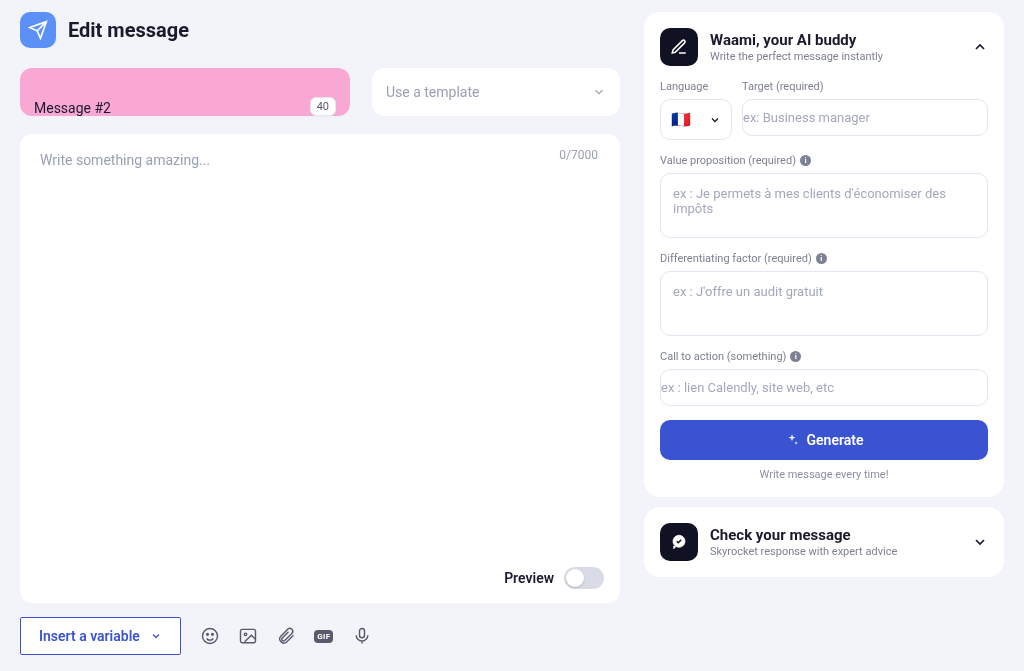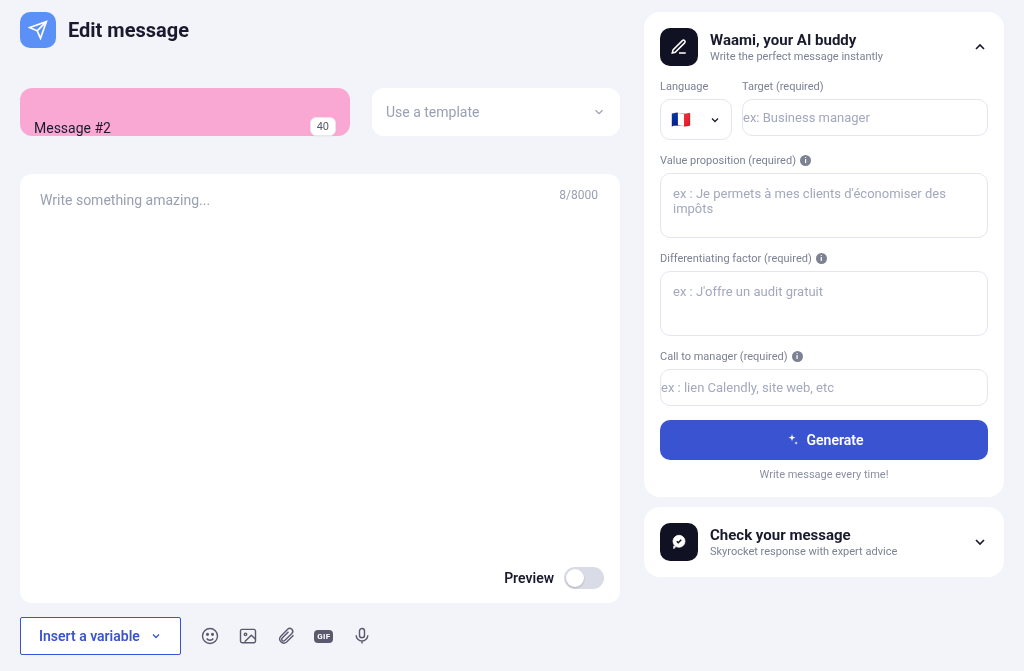--- a/index.html
+++ b/index.html
@@ -1,19 +1,19 @@
 <!DOCTYPE html>
 <html><head>
 <meta charset="utf-8">
 <style>
   * { box-sizing: border-box; margin: 0; padding: 0; font-family: -apple-system, BlinkMacSystemFont, "Segoe UI", Roboto, sans-serif; }
   body { background: #f2f4fa; width: 1024px; height: 671px; overflow: hidden; color: #1a1a2e; }
   .app { display: flex; flex-direction: column; height: 100%; padding: 12px 20px 16px 20px; }
   .top { display: flex; gap: 24px; flex: 1; min-height: 0; }
-  .left { flex: 1; display: flex; flex-direction: column; min-width: 0; gap: 20px; }
+  .left { flex: 1; display: flex; flex-direction: column; min-width: 0; }
   .right { width: 360px; display: flex; flex-direction: column; gap: 10px; }
   .header { display: flex; align-items: center; gap: 12px; margin-bottom: 20px; }
   .header-icon { width: 36px; height: 36px; background: #5b90f7; border-radius: 10px; display: flex; align-items: center; justify-content: center; }
   .header-icon svg { width: 20px; height: 20px; stroke: #fff; fill: none; stroke-width: 2; }
   .header h1 { font-size: 20px; font-weight: 700; color: #1a1a2e; }
   .row-inputs { display: flex; gap: 22px; margin-bottom: 18px; }
   .msg-name { flex: 0 0 55%; background: #f9a8d4; border-radius: 12px; height: 48px; display: flex; align-items: flex-end; padding: 0 14px; position: relative; }
   .msg-name input { border: none; outline: none; flex: 1; font-size: 14px; color: #1a1a2e; background: transparent; }
   .msg-name .count { background: #fff; border: 1px solid #e5e7f0; border-radius: 6px; font-size: 11px; color: #5a5a6e; padding: 2px 6px; box-shadow: 0 1px 2px rgba(0,0,0,0.04);}
   .template { flex: 1; background: #fff; border-radius: 12px; height: 48px; display: flex; align-items: center; padding: 0 14px; color: #9aa0b4; font-size: 14px; justify-content: space-between; cursor: pointer; }
@@ -90,21 +90,21 @@
         </div>
         <div class="template">
           <span>Use a template</span>
           <svg viewBox="0 0 24 24" fill="none">
               <path d="M6 9l6 6 6-6" stroke-width="2"></path>
             </svg>
         </div>
       </div>
 
       <div class="editor">
-        <span class="char-count">8/8000</span>
+        <span class="char-count">0/7000</span>
         <textarea placeholder="Write something amazing..." style=""></textarea>
       </div>
 
       <div class="preview">
         <span class="preview-label">Preview</span>
         <div class="toggle">
             <div class="knob"></div>
           </div>
       </div>
     </div>
@@ -162,21 +162,21 @@
             <span>Differentiating factor (required)</span>
             <span class="info">i</span>
           </div>
           <div class="field">
             <textarea placeholder="ex : J'offre un audit gratuit" style=""></textarea>
           </div>
         </div>
 
         <div class="form-group fg-single">
           <div class="form-label">
-            <span>Call to manager (required)</span>
+            <span>Call to action (something)</span>
             <span class="info">i</span>
           </div>
           <div class="field">
             <input type="text" placeholder="ex : lien Calendly, site web, etc" style="">
           </div>
         </div>
 
         <button class="generate-btn">
           <svg viewBox="0 0 24 24">
               <path d="M12 2l1.5 4.5L18 8l-4.5 1.5L12 14l-1.5-4.5L6 8l4.5-1.5L12 2zM19 14l.8 2.2 2.2.8-2.2.8L19 20l-.8-2.2L16 17l2.2-.8L19 14z"></path>

